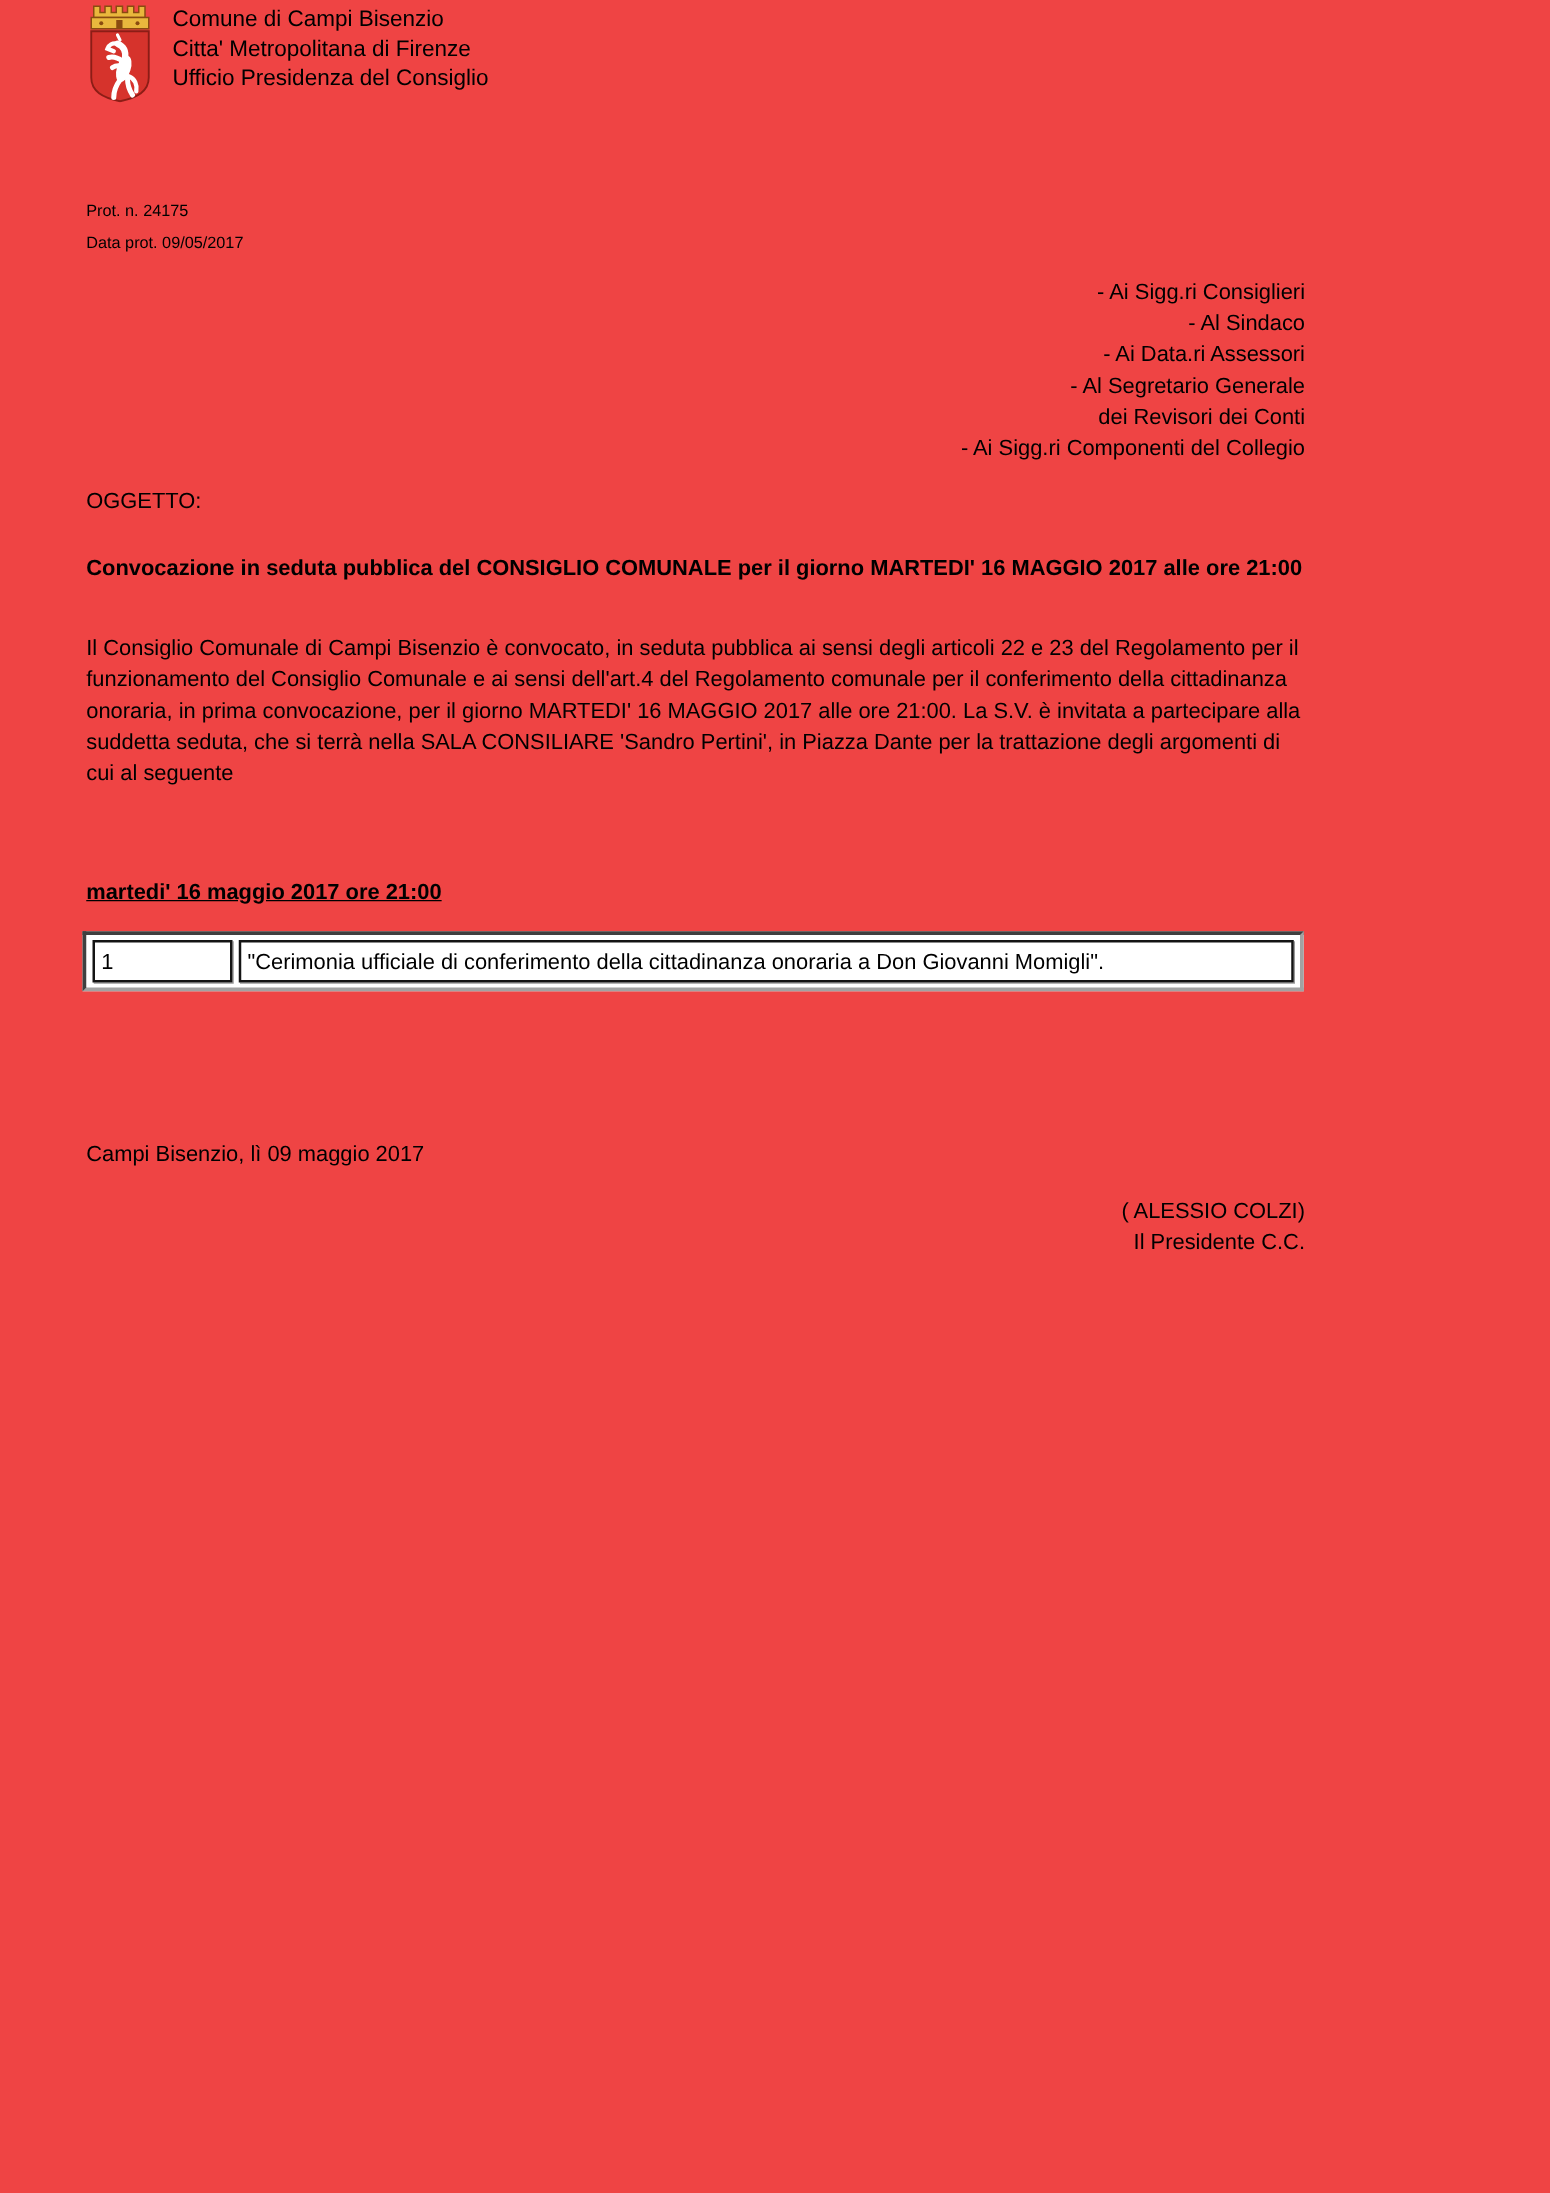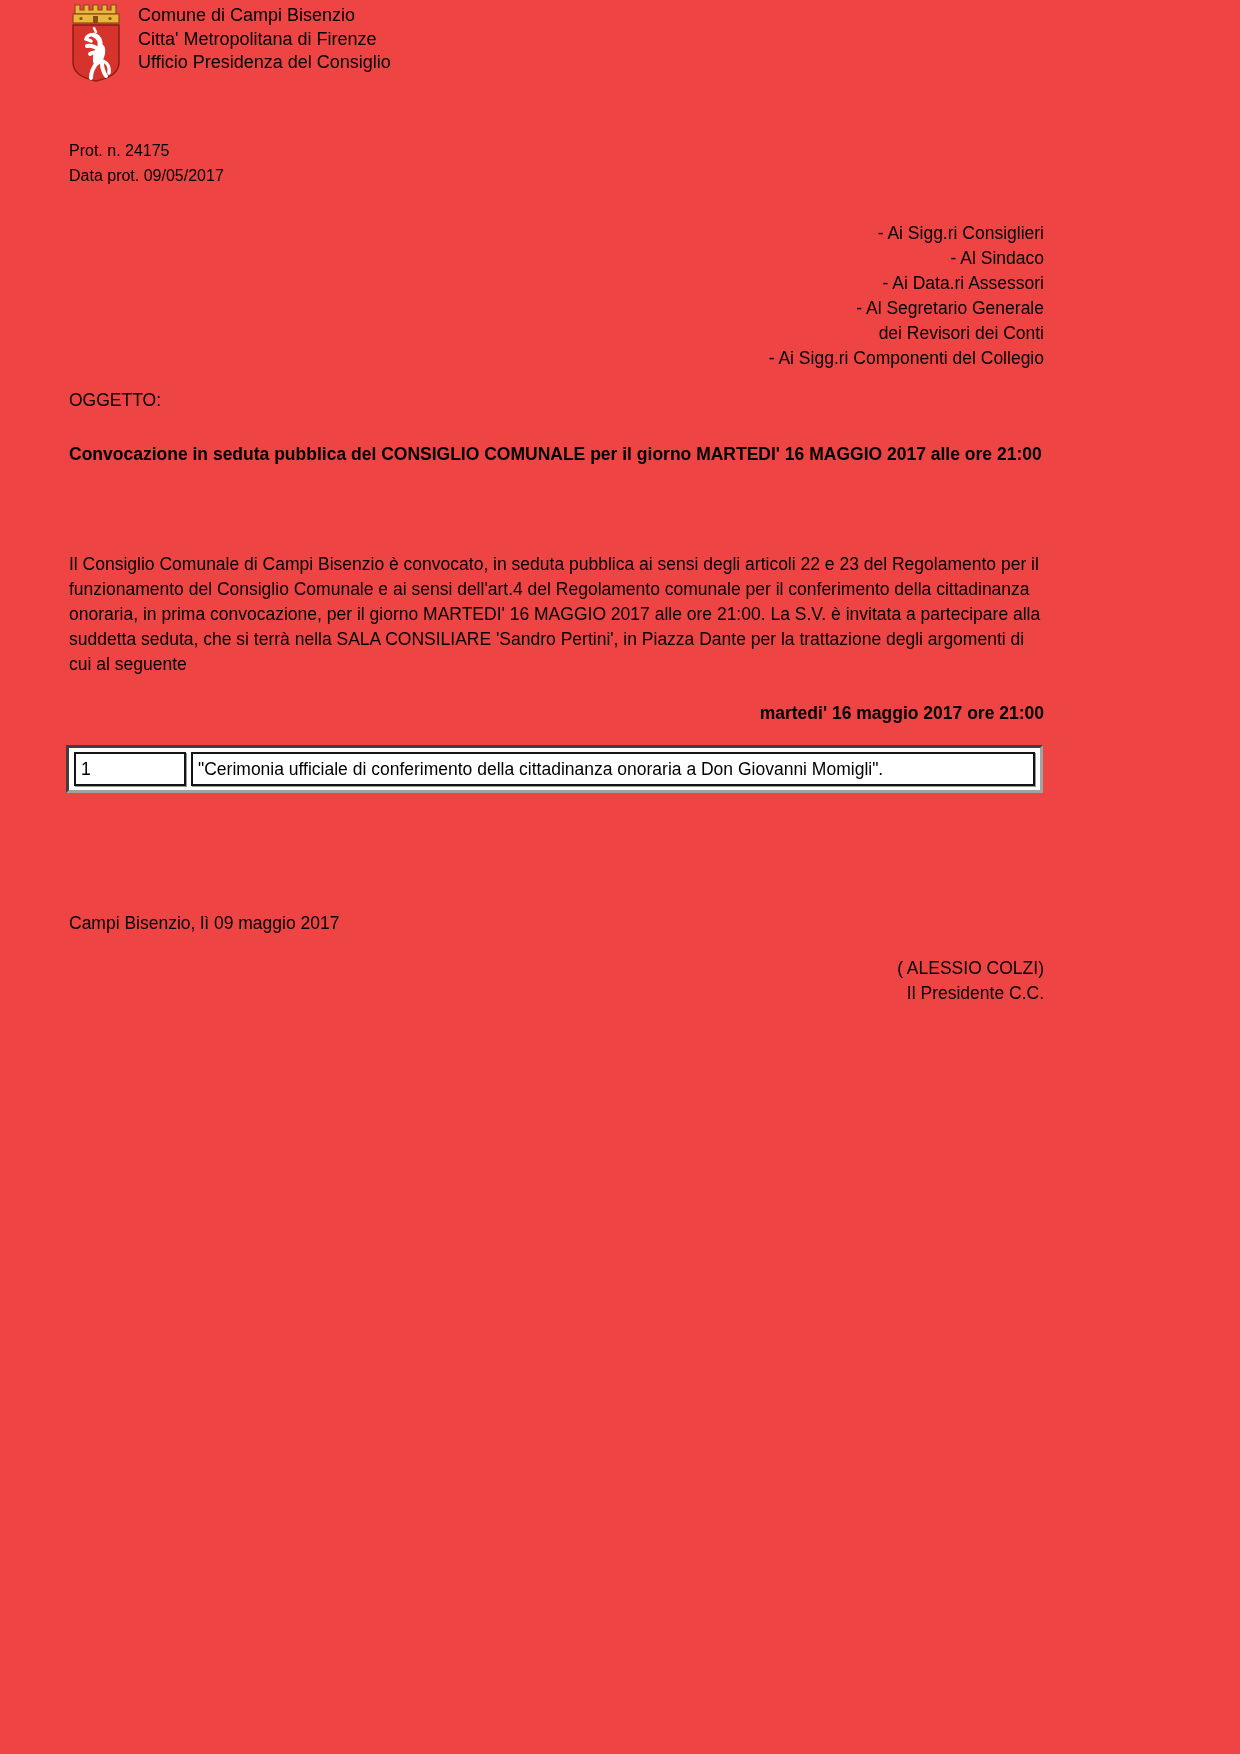--- a/index.html
+++ b/index.html
@@ -5,46 +5,46 @@
   html,body { margin:0; padding:0; background:#ffffff; }
   .page {
     position:relative; width:1240px; height:1754px; background:#ef4444;
     color:#000; font-family:"Liberation Sans","DejaVu Sans",sans-serif;
     overflow:hidden;
   }
   .header { position:absolute; left:63px; top:2px; display:flex; align-items:flex-start; gap:9px; }
   .logo { width:66px; height:80px; flex:0 0 auto; }
   .org { font-size:18px; line-height:23.5px; padding-top:2px; white-space:nowrap; }
 
-  .protocol { position:absolute; left:69px; top:138px; font-size:16px; line-height:25px; }
+  .protocol { position:absolute; left:69px; top:156px; font-size:13px; line-height:25px; }
 
   .recipients {
     position:absolute; left:69px; width:975px; top:221px;
     text-align:right; font-size:17.5px; line-height:25px;
   }
 
   .subject-label {
     position:absolute; left:69px; width:975px; top:390px;
     text-align:left; font-weight:400; font-size:17.5px;
   }
   .subject-text {
     position:absolute; left:69px; width:975px; top:442px;
     font-weight:700; font-size:17.5px; line-height:25px;
   }
   .body-text {
     position:absolute; left:69px; width:975px; top:506px;
-    font-size:17.5px; line-height:25px;margin-top:46px;
+    font-size:17.5px; line-height:25px;
   }
   .agenda-heading {
     position:absolute; left:69px; width:975px; top:661px;
     text-align:center; font-weight:700; font-size:17.5px;
   }
   .agenda-date {
     position:absolute; left:69px; width:975px; top:703px;
-    text-align:right; font-weight:700; font-size:17.5px; 
+    text-align:left; font-weight:700; font-size:17.5px; text-decoration:underline;
   }
 
   .agenda-table {
     position:absolute; left:66px; top:745px; width:977px;
     border-collapse:separate; border-spacing:5px 4px;
     border:3px solid; border-color:#3f3f3f #a2a2a2 #a2a2a2 #3f3f3f;
     font-size:17.5px; background:#fff;
   }
   .agenda-table td {
     border:2px solid #141414; box-shadow:1px 1px 0 #9a9a9a;

